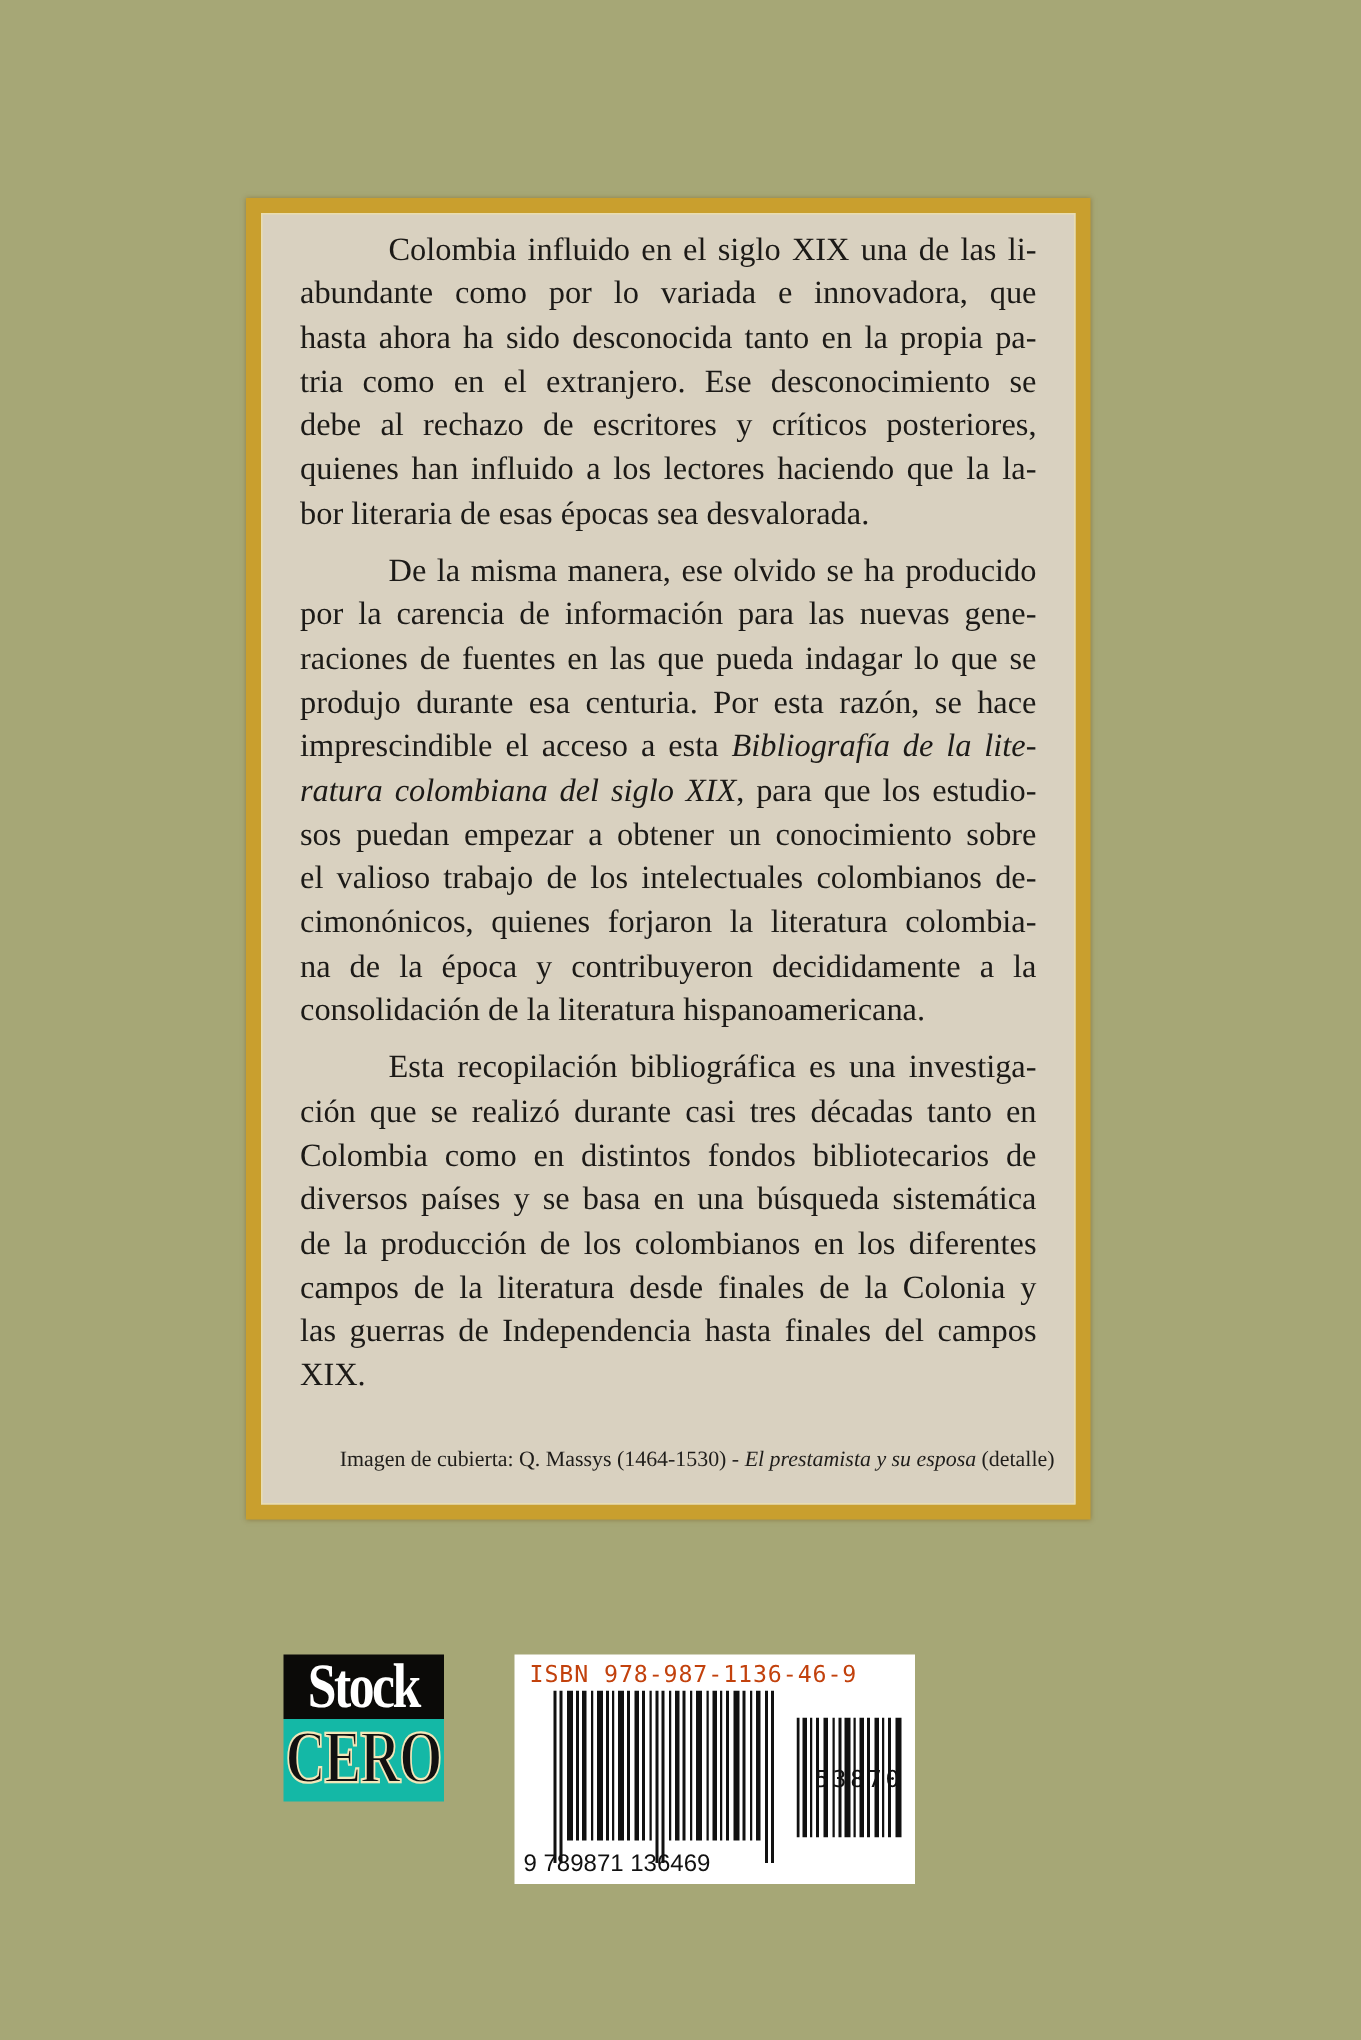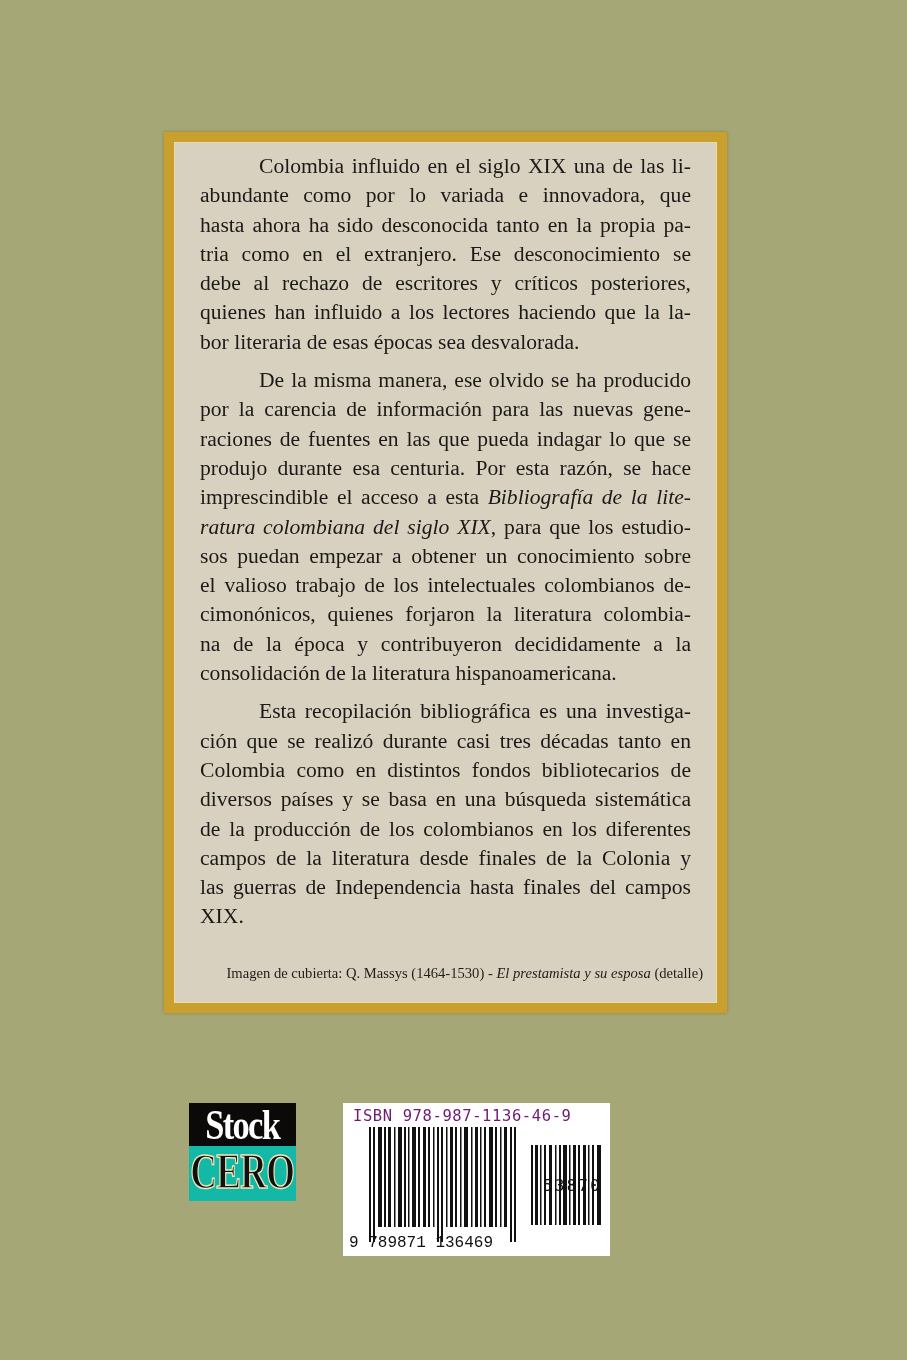--- a/index.html
+++ b/index.html
@@ -33,23 +33,23 @@
   .logo { position:absolute; left:166px; top:1103px; width:107px; height:98px;margin-left:23px; }
   .logo .top { height:43px; background:#0b0a08; display:flex; align-items:center; justify-content:center; }
   .logo .bot { height:55px; background:#14b8a6; display:flex; justify-content:center; }
   .logo .t1 { color:#fff; font-family:"Liberation Serif", serif; font-weight:bold; font-size:42px; letter-spacing:-2px; transform:scaleX(0.82); line-height:1; }
   .logo .t2 { color:#111; font-family:"Liberation Serif", serif; font-weight:bold; font-size:50px; letter-spacing:-1px; transform:scaleX(0.74); line-height:1;
     -webkit-text-stroke:1.5px #f2e6b8; }
   .barcode {
     position:absolute; left:343px; top:1103px; width:267px; height:153px; background:#fff;
     box-sizing:border-box;
   }
-  .isbn-line { position:absolute; left:10px; top:4px; font-family:"DejaVu Sans Mono", monospace; font-size:15.5px; letter-spacing:0.6px; color:#701a75; white-space:nowrap; }
+  .isbn-line { position:absolute; left:10px; top:4px; font-family:"DejaVu Sans Mono", monospace; font-size:15.5px; letter-spacing:0.6px; color:#c2410c; white-space:nowrap; }
   .addon-num { position:absolute; right:8px; top:26px; font-family:"DejaVu Sans Mono", monospace; font-size:15.5px; letter-spacing:2.4px; color:#111;margin-top:48px; }
-  .ean-num { position:absolute; left:6px; bottom:4px; font-family:Liberation Mono, monospace; font-size:16px; color:#111; white-space:nowrap; }
+  .ean-num { position:absolute; left:6px; bottom:4px; font-family:Liberation Sans, sans-serif; font-size:16px; color:#111; white-space:nowrap; }
   .bars { position:absolute; left:24px; top:24px; width:150px; height:115px; }
   .bars2 { position:absolute; left:188px; top:42px; width:71px; height:80px; }
 </style>
 </head>
 <body>
 
 <div class="frame">
   <div class="panel">
     <div class="body-text">
       <p class="para" style="text-indent:0">

